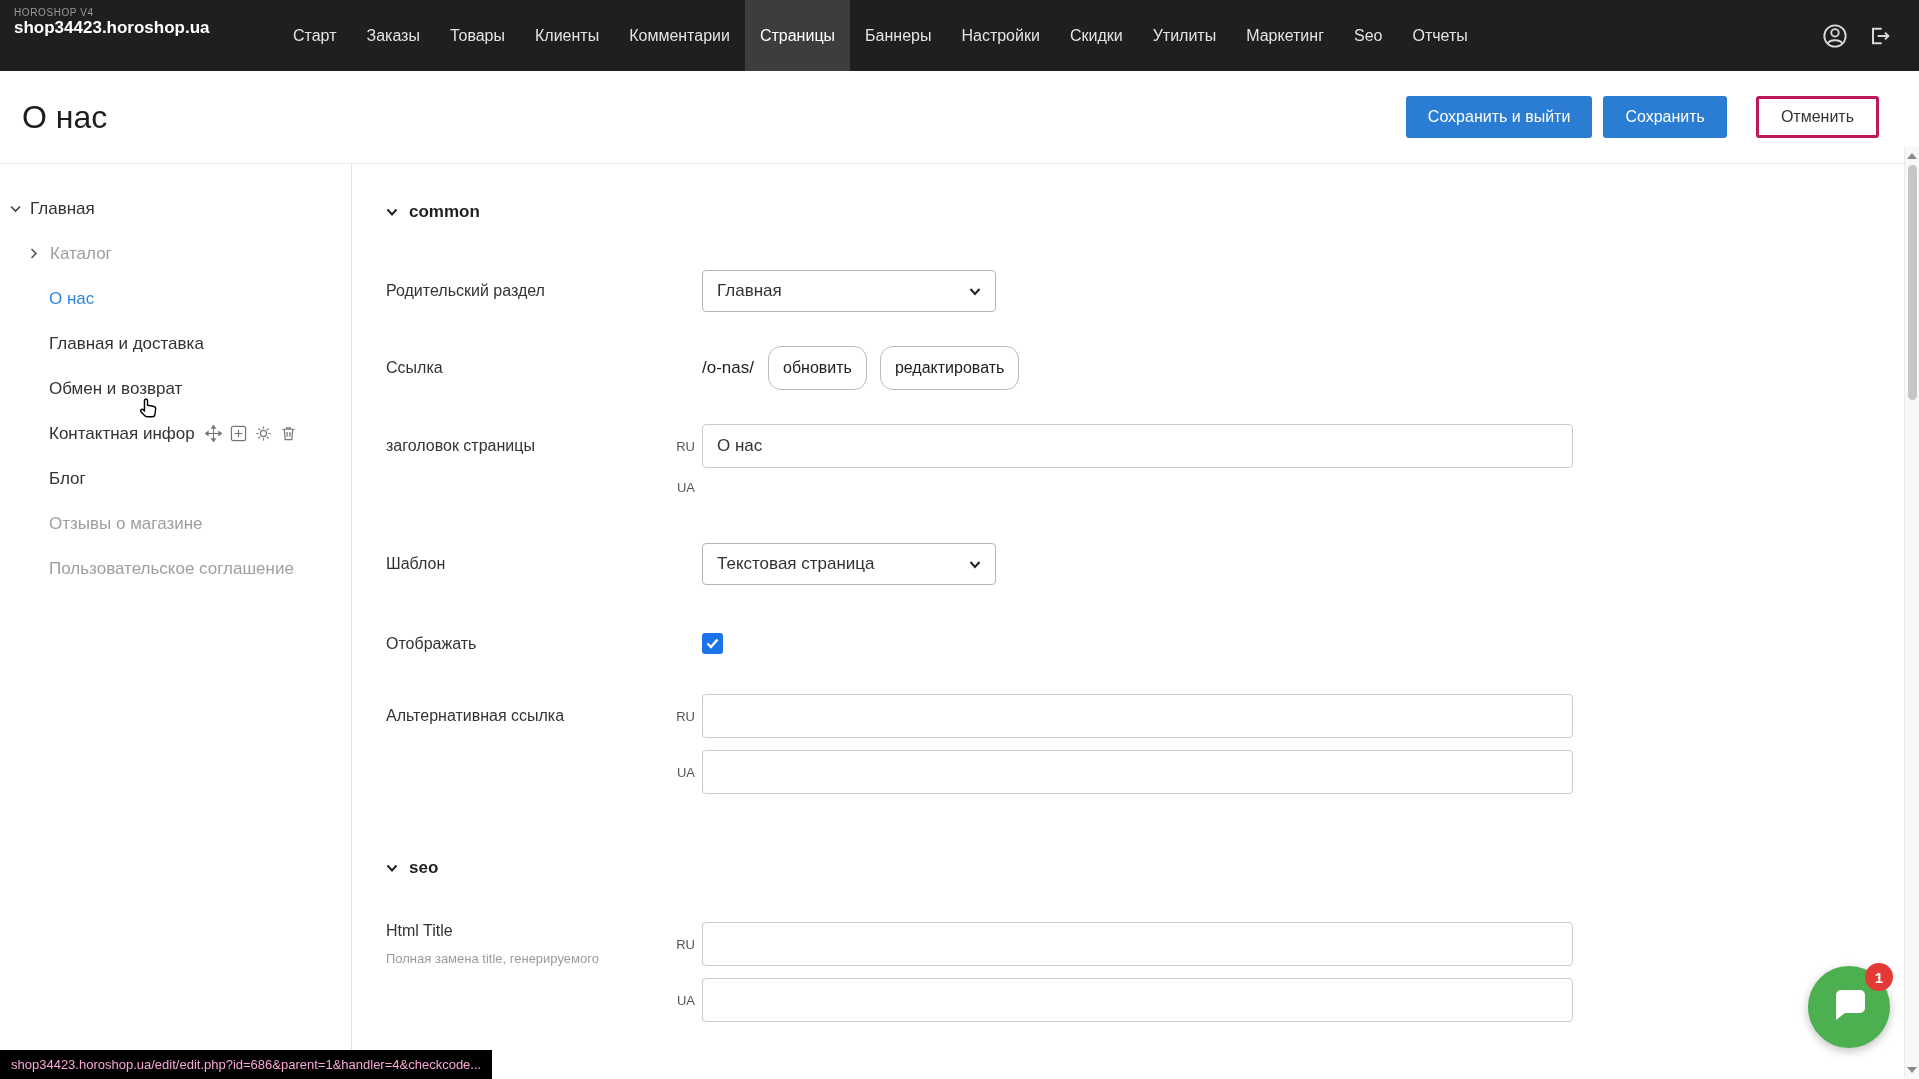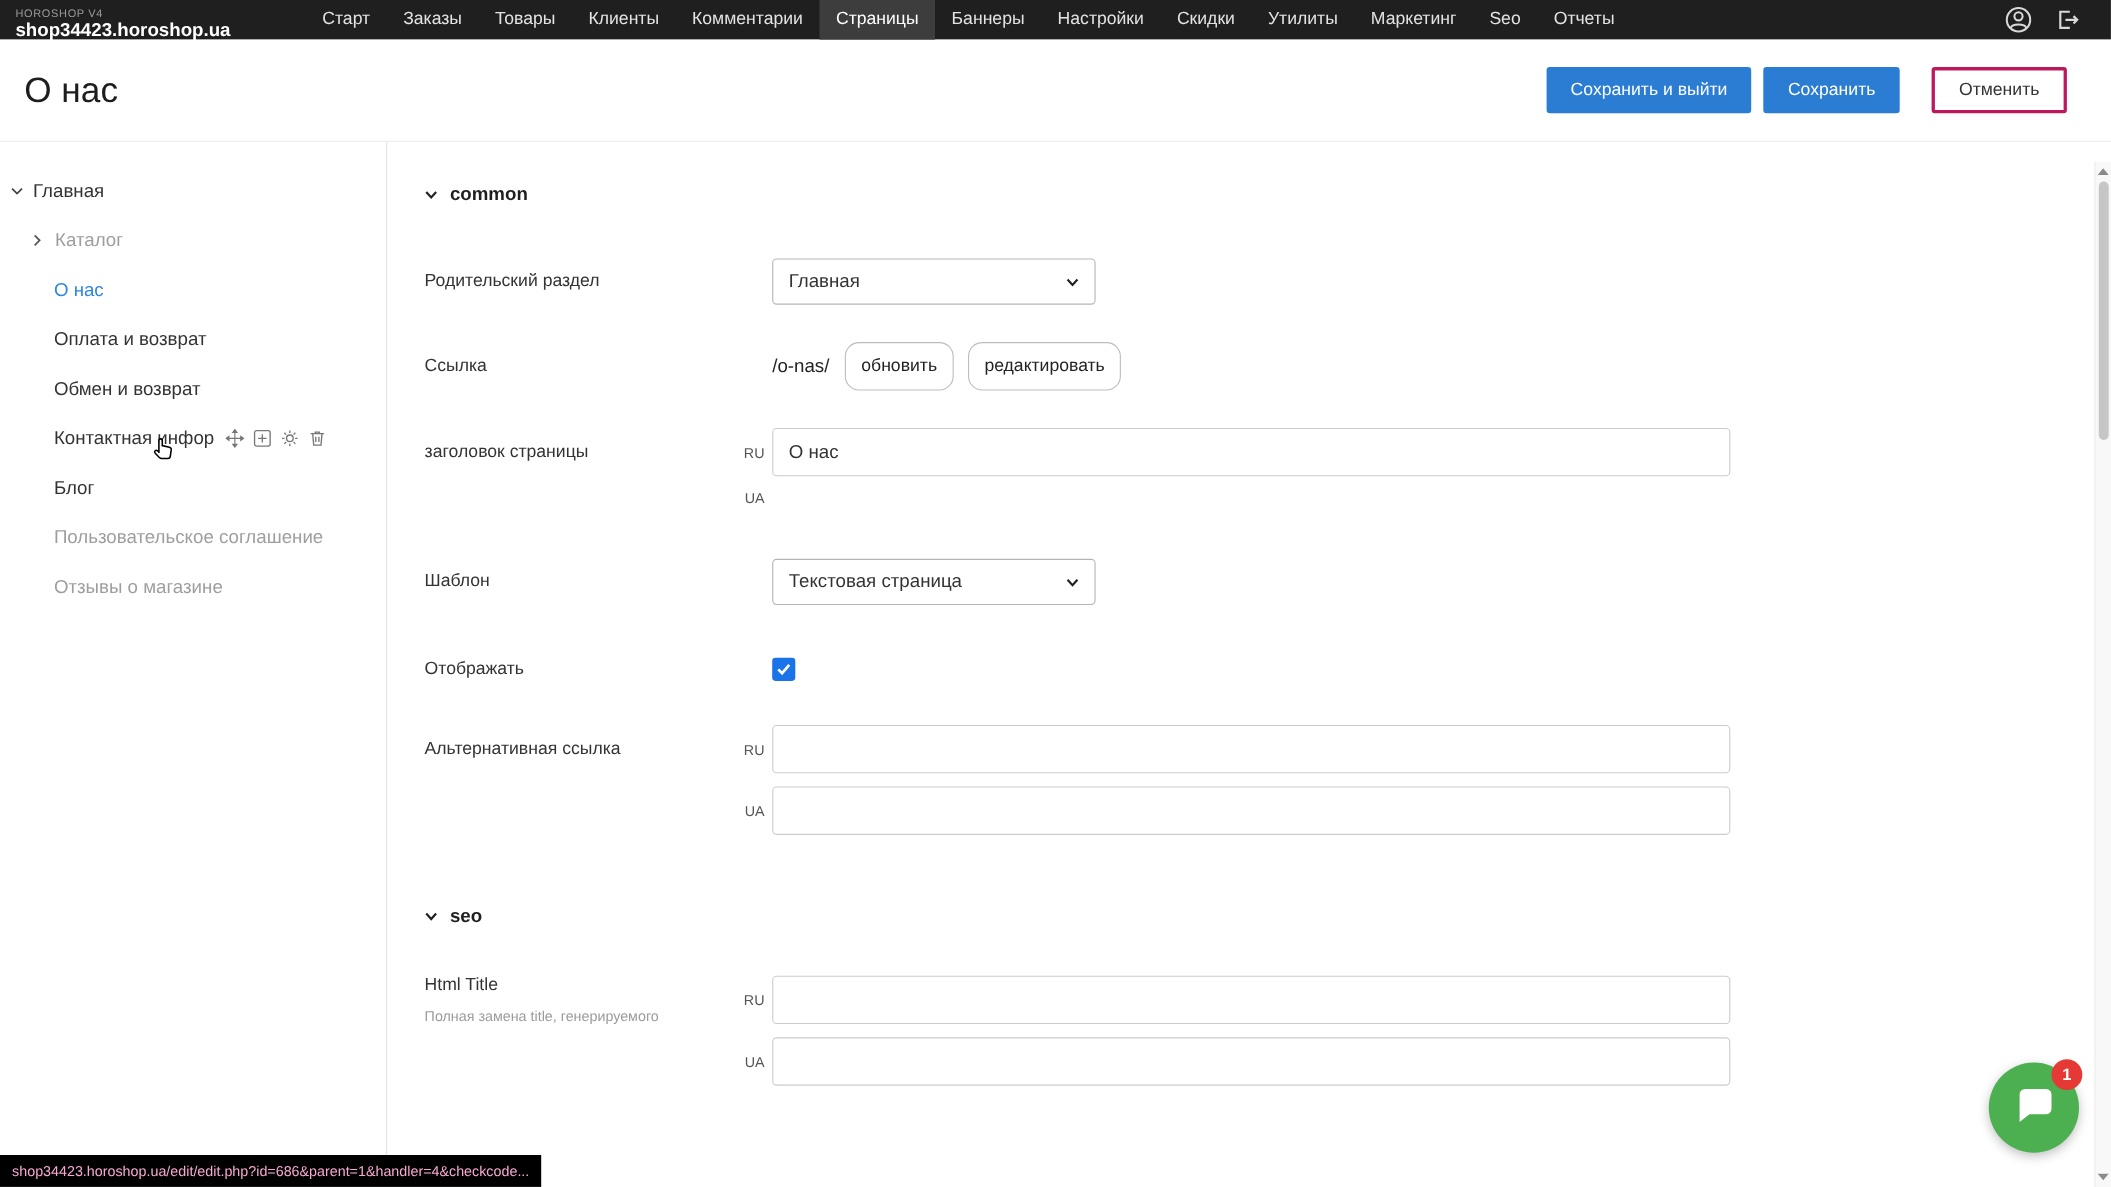--- a/index.html
+++ b/index.html
@@ -4,21 +4,21 @@
 <style>
   * { box-sizing: border-box; }
   html,body { margin:0; padding:0; }
   body {
     width:1919px; height:1079px; position:relative; overflow:hidden;
     background:#ffffff; color:#333;
     font-family:"Liberation Sans","DejaVu Sans",sans-serif;
   }
 
   
-  .topbar { height:36px; background:#1f1f1f; display:flex; align-items:stretch; }
+  .topbar { height:71px; background:#1f1f1f; display:flex; align-items:stretch; }
   .brand { width:278px; padding:7px 0 0 14px; color:#fff; flex-shrink:0; }
   .brand-small { font-size:10px; color:#9a9a9a; letter-spacing:.6px; line-height:11px; }
   .brand-main { font-size:17px; font-weight:bold; line-height:20px; }
   .menu { display:flex; align-items:stretch; flex:1; }
   .menu-item { display:flex; align-items:center; padding:0 15px; font-size:16px; color:#e3e3e3; cursor:pointer; white-space:nowrap; }
   .menu-item.active { background:#3d3d3d; color:#fff; }
   .topbar-right { display:flex; align-items:center; gap:20px; padding-right:28px; }
   .topbar-right svg { display:block; }
 
   
@@ -142,21 +142,21 @@
         <svg width="8" height="11" viewBox="0 0 8 11" fill="none" stroke="#555" stroke-width="1.6">
             <polyline points="1.5,1 6,5.5 1.5,10"></polyline>
           </svg>
       </span>
       <span>Каталог</span>
     </div>
     <div class="tree-item child selected">
       <span>О нас</span>
     </div>
     <div class="tree-item child">
-      <span>Оплата и возврат</span>
+      <span>Главная и доставка</span>
     </div>
     <div class="tree-item child">
       <span>Обмен и возврат</span>
     </div>
     <div class="tree-item child">
       <span>Контактная инфор</span>
       <span class="row-icons">
         <span>
           <svg width="17" height="17" viewBox="0 0 18 18" fill="#777" stroke="#777" stroke-width="1.1">
             <path d="M9 2.5v13M2.5 9h13" fill="none"></path>
@@ -183,24 +183,24 @@
             <path d="M2.5 4.5h13M7 4.5V3h4v1.5M4.5 4.5l1 11h7l1-11"></path>
               <path d="M7.5 7.5v5M10.5 7.5v5"></path>
           </svg>
         </span>
       </span>
     </div>
     <div class="tree-item child">
       <span>Блог</span>
     </div>
     <div class="tree-item child muted">
+      <span>Отзывы о магазине</span>
+    </div>
+    <div class="tree-item child muted">
       <span>Пользовательское соглашение</span>
-    </div>
-    <div class="tree-item child muted">
-      <span>Отзывы о магазине</span>
     </div>
   </aside>
 
   <main class="main">
 
     <div class="section-header">
       <span class="chev">
         <svg width="12" height="9" viewBox="0 0 12 9" fill="none" stroke="#222" stroke-width="2">
             <polyline points="1.5,1.5 6,6.5 10.5,1.5"></polyline>
           </svg>

